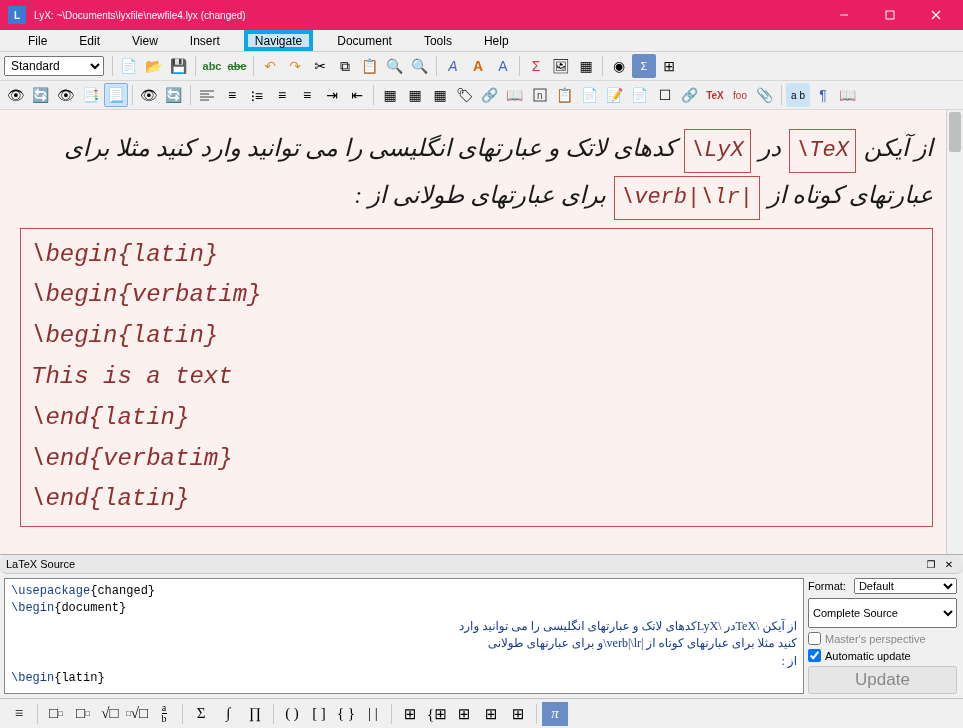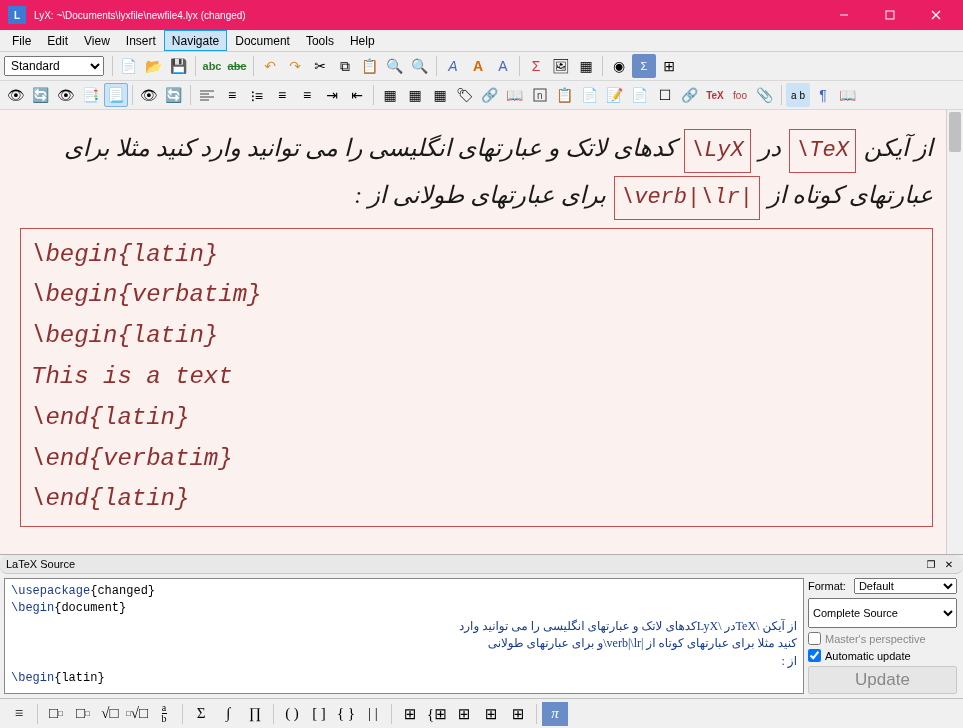--- a/index.html
+++ b/index.html
@@ -2,22 +2,22 @@
 <html><head>
 <meta charset="utf-8">
 <style>
 * { box-sizing: border-box; margin: 0; padding: 0; }
 body { font-family: "Segoe UI", Tahoma, sans-serif; font-size: 12px; background: #f0f0f0; width: 963px; height: 728px; overflow: hidden; display: flex; flex-direction: column; }
 .titlebar { background: #e91e63; color: #fff; height: 30px; display: flex; align-items: center; padding: 0 4px 0 8px; }
 .titlebar .icon { width: 18px; height: 18px; background: #3a7bd5; margin-right: 8px; display: flex; align-items: center; justify-content: center; font-size: 10px; color: #fff; font-weight: bold; }
 .titlebar .title { flex: 1; font-size: 10px; }
 .titlebar .btn { width: 46px; height: 30px; display: flex; align-items: center; justify-content: center; cursor: pointer; }
 .menubar { background: #f0f0f0; height: 22px; display: flex; padding: 0 4px; border-bottom: 1px solid #d0d0d0; }
-.menubar .item { padding: 2px 8px; cursor: pointer; display: flex; align-items: center; font-size: 12px; }
-.menubar .item.active { background: #cde4f7; border: 1px solid #0ea5e9; padding: 1px 7px; }
+.menubar .item { padding: 2px 8px; cursor: pointer; display: flex; align-items: center; font-size: 12px; margin-left: 16px; }
+.menubar .item.active { background: #cde4f7; border: 4px solid #0ea5e9; padding: 1px 7px; }
 .toolbar { background: #f0f0f0; display: flex; align-items: center; padding: 2px 4px; border-bottom: 1px solid #d8d8d8; flex-wrap: wrap; gap: 1px; }
 .toolbar .sep { width: 1px; height: 20px; background: #c8c8c8; margin: 0 3px; }
 .toolbar .tbtn { width: 24px; height: 24px; display: flex; align-items: center; justify-content: center; cursor: pointer; border: 1px solid transparent; border-radius: 2px; font-size: 14px; }
 .toolbar .tbtn.toggled { background: #cde4f7; border-color: #7eb1e0; }
 .layout-select { font-size: 12px; padding: 1px 2px; margin-right: 4px; width: 100px; }
 .editor { flex: 1; background: #fbf2ef; position: relative; overflow: hidden; }
 .editor-scroll { position: absolute; right: 0; top: 0; bottom: 0; width: 17px; background: #f0f0f0; border-left: 1px solid #d0d0d0; }
 .editor-scroll .thumb { position: absolute; top: 2px; left: 2px; right: 2px; height: 40px; background: #c0c0c0; border-radius: 2px; }
 .editor-content { padding: 16px 30px 16px 20px; direction: rtl; font-style: italic; }
 .para { font-family: Tahoma, "Segoe UI", serif; font-size: 24px; line-height: 1.9; color: #1a1a1a; text-align: right; margin-bottom: 6px; }

